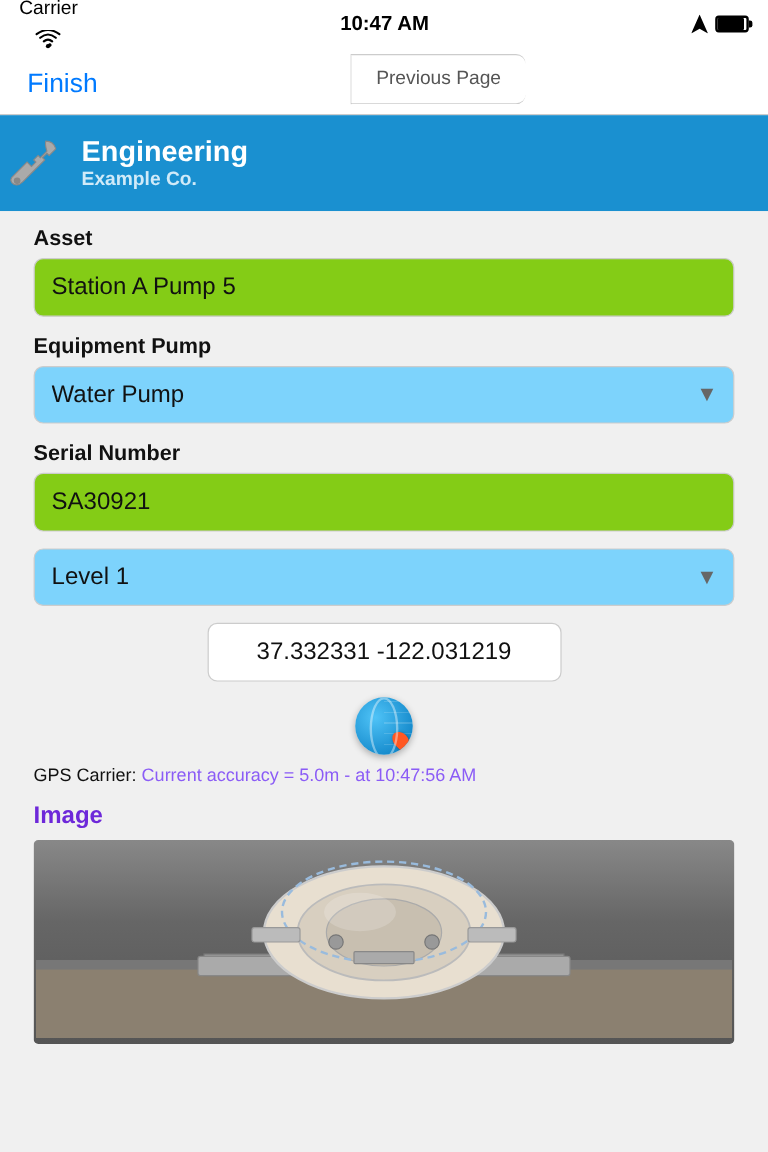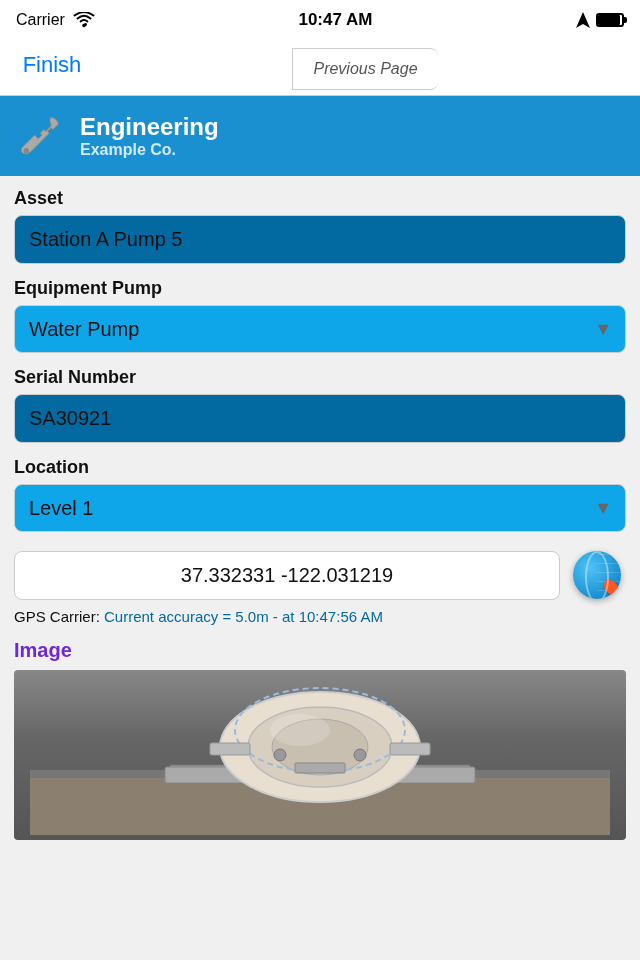--- a/index.html
+++ b/index.html
@@ -20,20 +20,21 @@
       align-items: center;
       padding: 6px 16px;
       height: 40px;
     }
     .status-left {
       display: flex;
       align-items: center;
       gap: 8px;
       font-size: 16px;
       font-weight: 500;
+      flex-direction: column;
     }
     .status-center {
       font-size: 17px;
       font-weight: 700;
     }
     .status-right {
       display: flex;
       align-items: center;
       gap: 6px;
       font-size: 16px;
@@ -63,21 +64,21 @@
       width: 90%;
       height: 100%;
       border-radius: 1px;
     }
 
     
     .nav-bar {
       background: #fff;
       border-bottom: 1px solid #ccc;
       display: flex;
-      align-items: flex-start;
+      align-items: flex-end;
       padding: 8px 12px;
       height: 56px;
       gap: 10px;
     }
     .finish-btn {
       color: #007AFF;
       font-size: 22px;
       font-weight: 500;
       background: none;
       border: none;
@@ -92,36 +93,35 @@
       gap: 0;
     }
     .nav-page-btn {
       border: 1px solid #ccc;
       background: #fff;
       color: #555;
       font-size: 16px;
       padding: 8px 20px;
       cursor: pointer;
       height: 42px;
-      font-style: italic;
     }
     .nav-page-btn:first-child {
       border-radius: 8px 0 0 8px;
       border-right: none;
     }
     .nav-page-btn:last-child {
       border-radius: 0 8px 8px 0;
     }
 
     
     .header-banner {
       background: #1a90d0;
       display: flex;
       align-items: center;
-      padding: 14px 16px;
+      padding: 14px 4px;
       gap: 14px;
       min-height: 80px;
     }
     .header-icon {
       width: 50px;
       height: 50px;
       display: flex;
       align-items: center;
       justify-content: center;
     }
@@ -135,49 +135,49 @@
       font-weight: bold;
     }
     .header-subtitle {
       color: #d0eaf8;
       font-size: 16px;
       font-weight: bold;
     }
 
     
     .form-content {
-      padding: 12px 14px;
+      padding: 12px 28px;
       background: #f0f0f0;
     }
     .field-group {
       margin-bottom: 14px;
     }
     .field-label {
       font-size: 18px;
       font-weight: bold;
       color: #111;
       margin-bottom: 6px;
       display: block;
     }
     .field-input {
       width: 100%;
-      background: #0369a1;
+      background: #84cc16;
       border: 1px solid #ccc;
       border-radius: 8px;
       padding: 12px 14px;
       font-size: 20px;
       color: #111;
     }
     .field-select-wrapper {
       position: relative;
       width: 100%;
     }
     .field-select {
       width: 100%;
-      background: #0ea5e9;
+      background: #7dd3fc;
       border: 1px solid #ccc;
       border-radius: 8px;
       padding: 12px 44px 12px 14px;
       font-size: 20px;
       color: #111;
       appearance: none;
       -webkit-appearance: none;
       cursor: pointer;
     }
     .select-arrow {
@@ -188,20 +188,21 @@
       font-size: 18px;
       color: #666;
       pointer-events: none;
     }
 
     
     .gps-row {
       display: flex;
       align-items: center;
       gap: 8px;
+      flex-direction: column;
     }
     .gps-input {
       flex: 1;
       background: #fff;
       border: 1px solid #ccc;
       border-radius: 8px;
       padding: 12px 14px;
       font-size: 20px;
       color: #111;
       text-align: center;
@@ -216,21 +217,21 @@
       display: flex;
       align-items: center;
       justify-content: center;
     }
     .gps-status {
       font-size: 15px;
       color: #111;
       margin-top: 4px;
     }
     .gps-status-value {
-      color: #0369a1;
+      color: #8b5cf6;
     }
 
     
     .image-label {
       font-size: 20px;
       font-weight: bold;
       color: #6d28d9;
       margin-bottom: 8px;
       display: block;
     }
@@ -373,21 +374,20 @@
       <span class="select-arrow">▼</span>
     </div>
   </div>
 
   <div class="field-group">
     <span class="field-label">Serial Number</span>
     <input class="field-input" type="text" value="SA30921" style="">
   </div>
 
   <div class="field-group">
-    <span class="field-label">Location</span>
     <div class="field-select-wrapper">
       <select class="field-select">
         <option>Level 1</option>
         <option>Level 2</option>
         <option>Level 3</option>
         <option>Basement</option>
       </select>
       <span class="select-arrow">▼</span>
     </div>
   </div>

